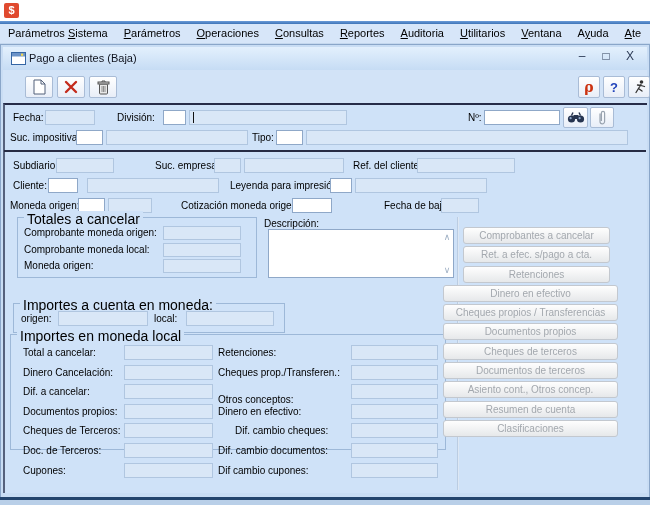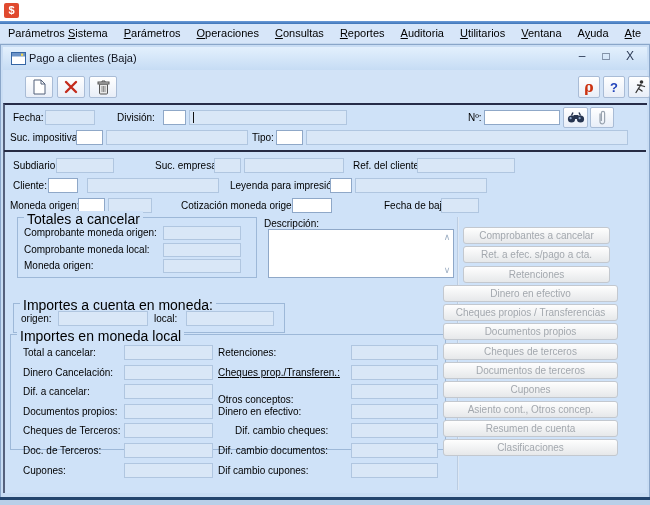--- a/index.html
+++ b/index.html
@@ -244,21 +244,21 @@
 
   <div class="grp" style="left:10px; top:334px; width:436px; height:116px">
     <span class="legend">Importes en moneda local</span>
     <div id="iml-rows">
         <span class="lbl" style="left: 12px; top: 12px;">Total a cancelar:</span>
         <input class="inp" readonly="" style="left: 113px; top: 10px; width: 89px;">
         <span class="lbl" style="left: 207px; top: 12px;">Retenciones:</span>
         <input class="inp" readonly="" style="left: 340px; top: 10px; width: 87px;">
         <span class="lbl" style="left: 12px; top: 31.6px;">Dinero Cancelación:</span>
         <input class="inp" readonly="" style="left: 113px; top: 29.6px; width: 89px;">
-        <span class="lbl" style="left: 207px; top: 31.6px; text-decoration: underline;">Cheques prop./Transferen.:</span>
+        <span class="lbl" style="left: 207px; top: 31.6px;">Cheques prop./Transferen.:</span>
         <input class="inp" readonly="" style="left: 340px; top: 29.6px; width: 87px;">
         <span class="lbl" style="left: 12px; top: 51.2px;">Dif. a cancelar:</span>
         <input class="inp" readonly="" style="left: 113px; top: 49.2px; width: 89px;">
         <span class="lbl" style="left: 207px; top: 59px; text-align: center;">Otros conceptos:</span>
         <input class="inp" readonly="" style="left: 340px; top: 49.2px; width: 87px;">
         <span class="lbl" style="left: 12px; top: 70.8px;">Documentos propios:</span>
         <input class="inp" readonly="" style="left: 113px; top: 68.8px; width: 89px;">
         <span class="lbl" style="left: 207px; top: 70.8px;">Dinero en efectivo:</span>
         <input class="inp" readonly="" style="left: 340px; top: 68.8px; width: 87px;">
         <span class="lbl" style="left: 12px; top: 90.4px;">Cheques de Terceros:</span>
@@ -280,21 +280,20 @@
 
   <div class="side-buttons" id="side-buttons">
       <button class="side-btn narrow" disabled="">Comprobantes a cancelar</button>
       <button class="side-btn narrow" disabled="">Ret. a efec. s/pago a cta.</button>
       <button class="side-btn narrow" disabled="">Retenciones</button>
       <button class="side-btn" disabled="">Dinero en efectivo</button>
       <button class="side-btn" disabled="">Cheques propios / Transferencias</button>
       <button class="side-btn" disabled="">Documentos propios</button>
       <button class="side-btn" disabled="">Cheques de terceros</button>
       <button class="side-btn" disabled="">Documentos de terceros</button>
-      <button class="side-btn" disabled="">Cupones</button>
       <button class="side-btn" disabled="">Asiento cont., Otros concep.</button>
       <button class="side-btn" disabled="">Resumen de cuenta</button>
       <button class="side-btn" disabled="">Clasificaciones</button>
     </div>
 
   <div class="bottom-line"></div>
   <div class="below-strip"></div>
 
 </div>
 

